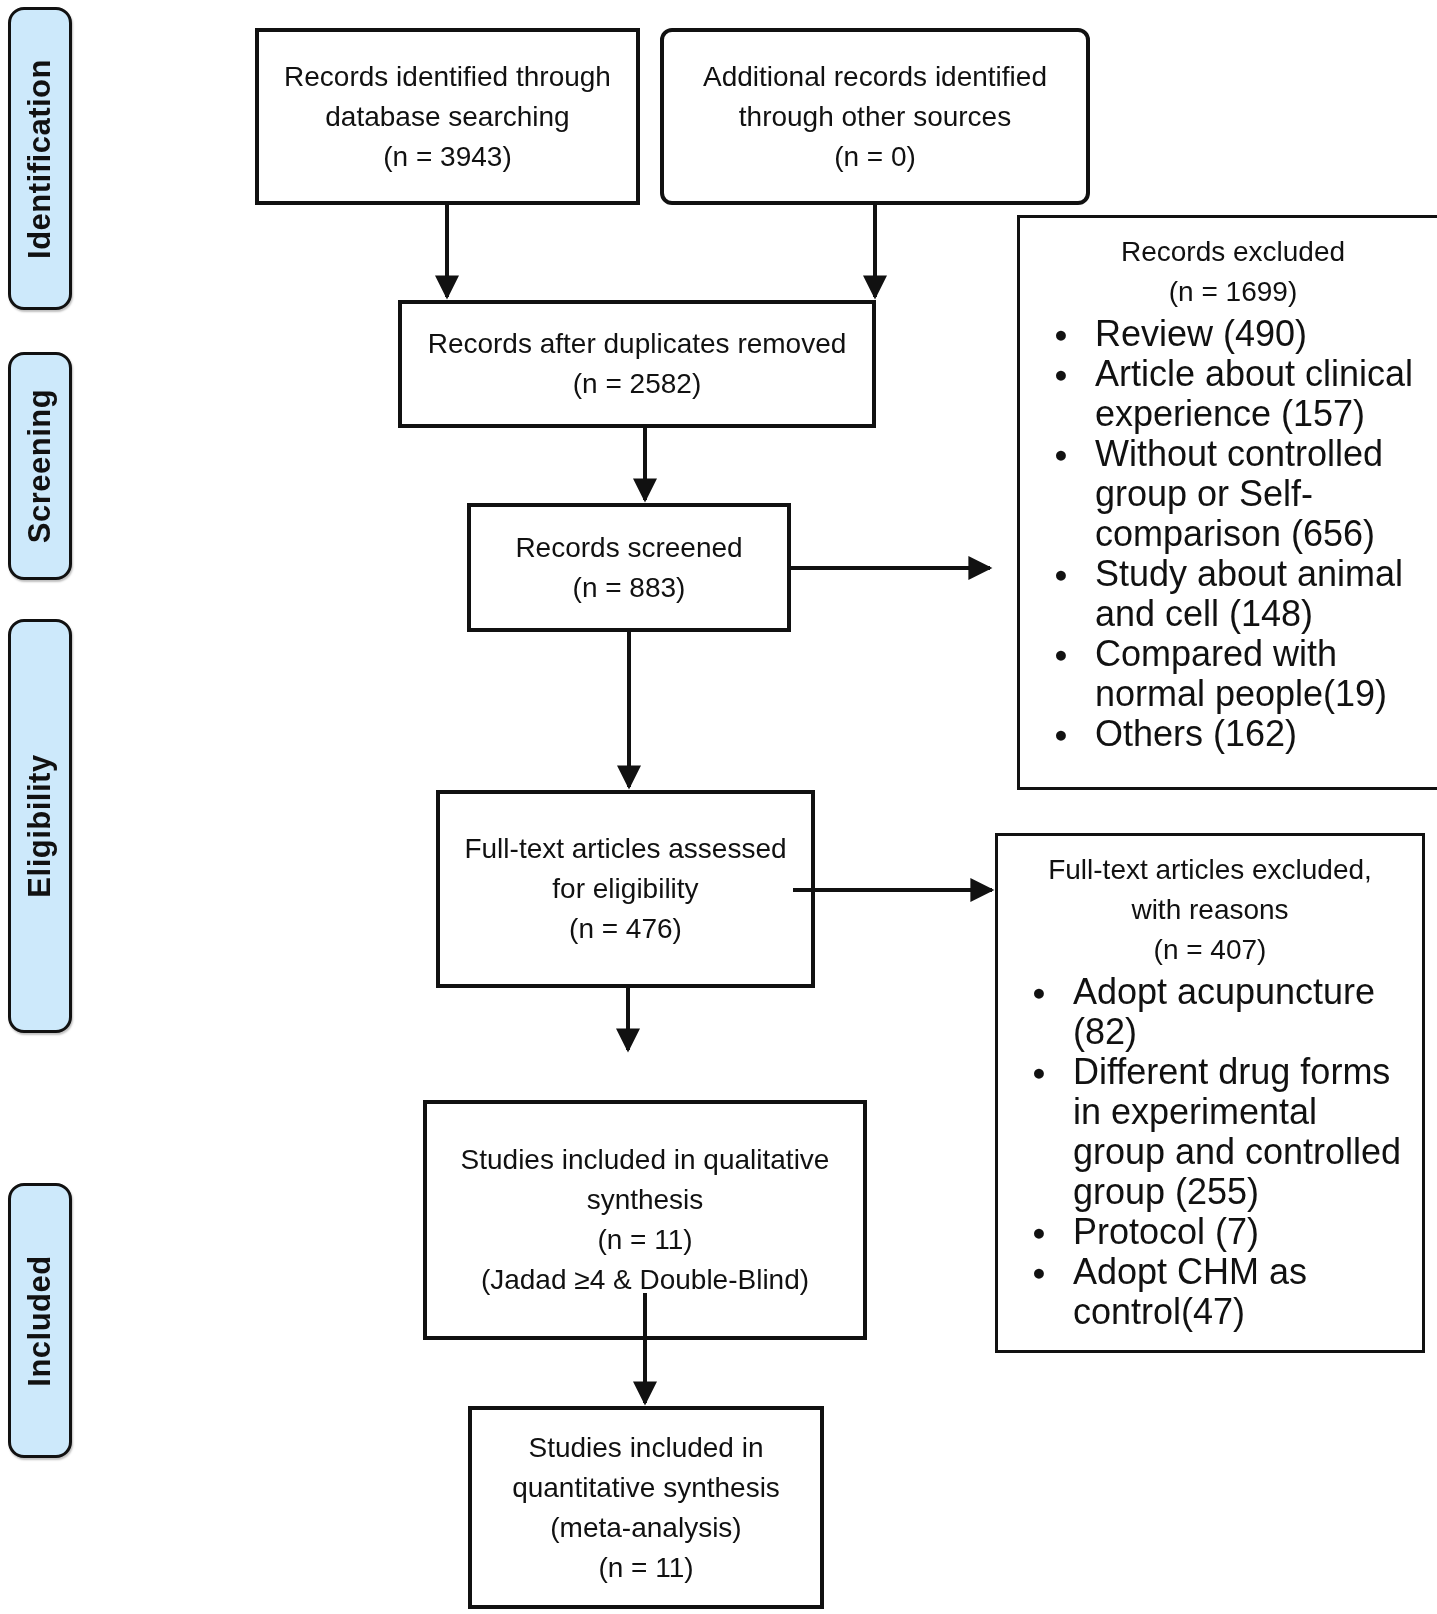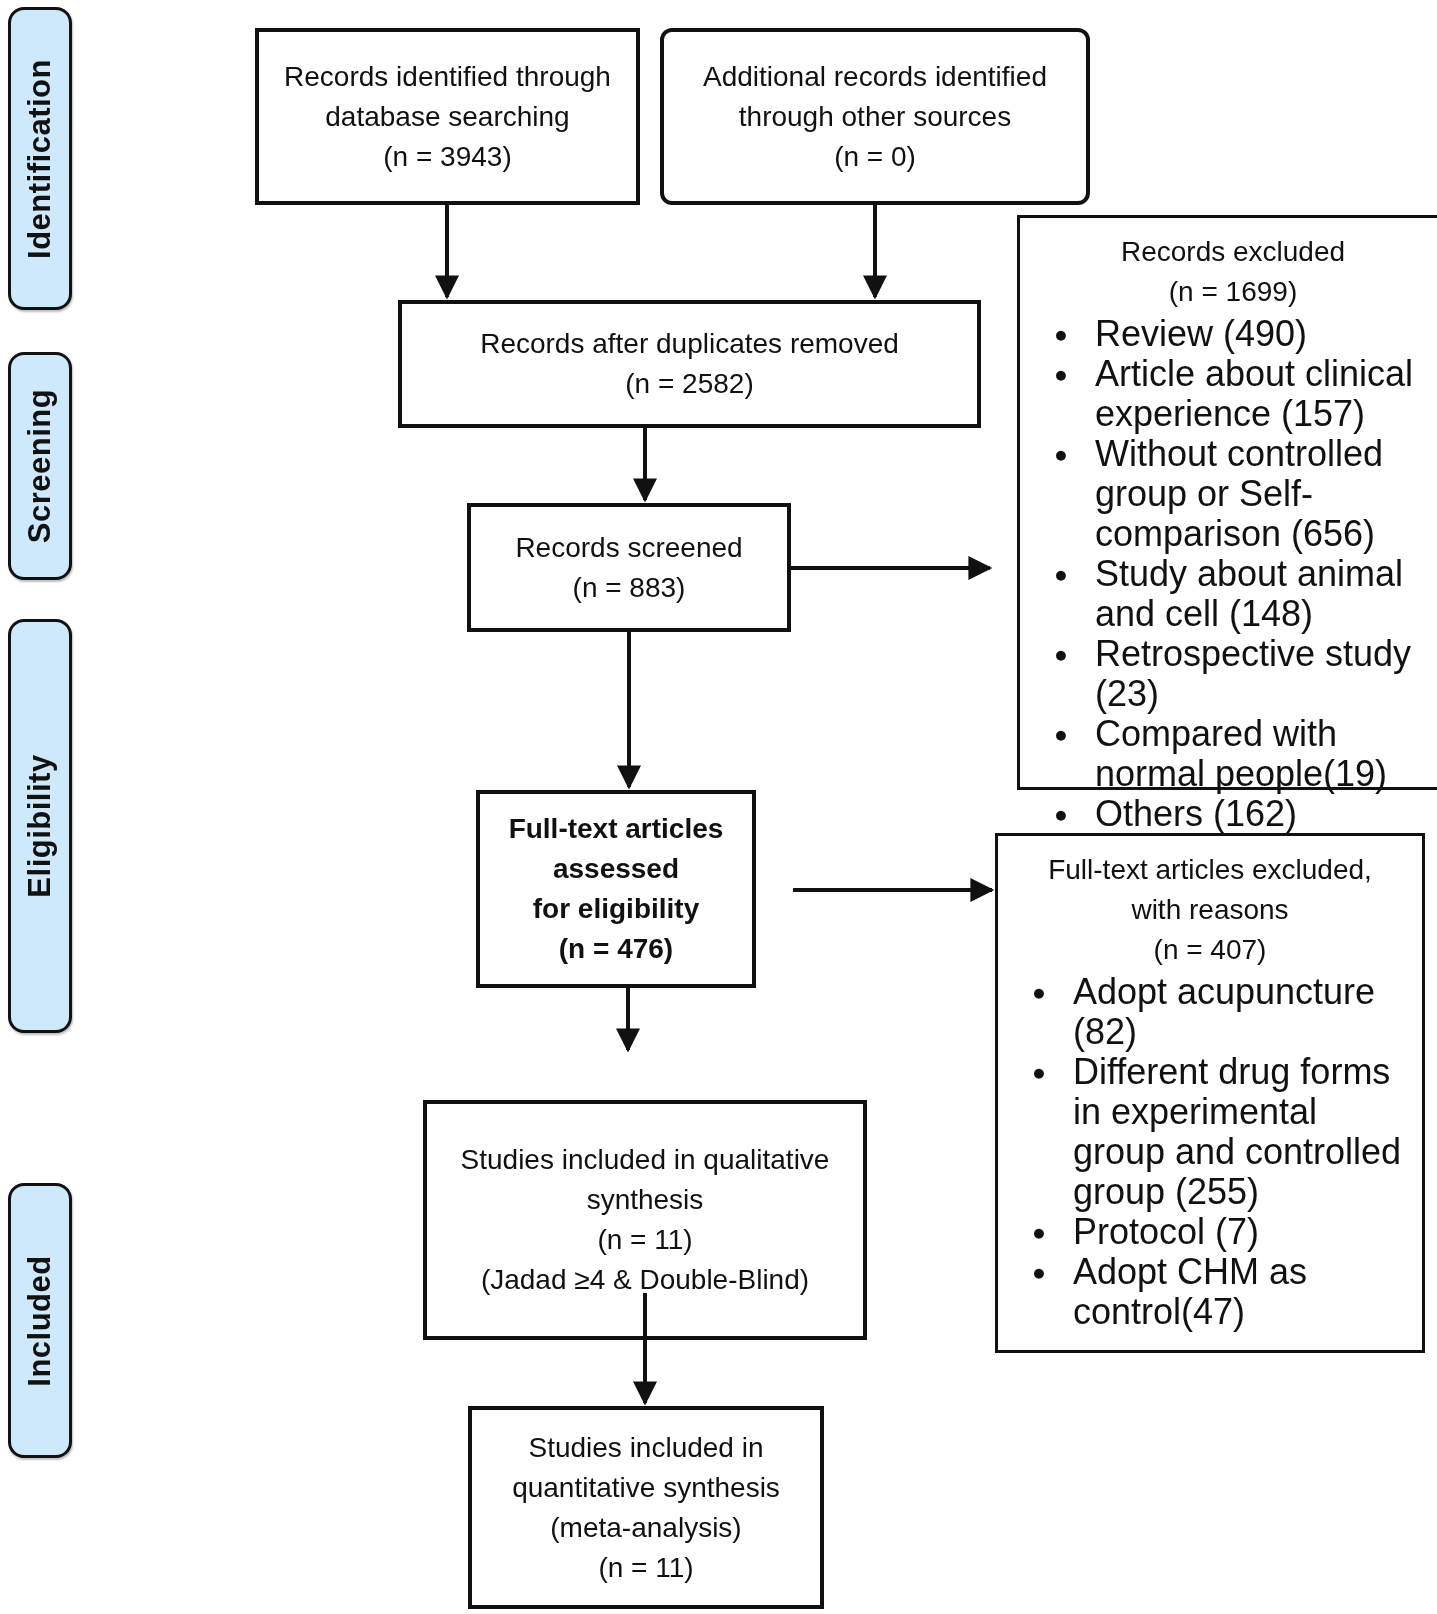--- a/index.html
+++ b/index.html
@@ -117,31 +117,31 @@
 database searching
 (n = 3943)</div>
   </div>
 
   <div class="flow-box" style="left:660px;top:28px;width:430px;height:177px;border-radius:12px;">
     <div class="box-text">Additional records identified
 through other sources
 (n = 0)</div>
   </div>
 
-  <div class="flow-box" style="left:398px;top:300px;width:583px;height:128px;">
+  <div class="flow-box" style="left:398px;top:300px;width:478px;height:128px;">
     <div class="box-text">Records after duplicates removed
 (n = 2582)</div>
   </div>
 
   <div class="flow-box" style="left:467px;top:503px;width:324px;height:129px;">
     <div class="box-text">Records screened
 (n = 883)</div>
   </div>
 
-  <div class="flow-box" style="left:476px;top:790px;width:280px;height:198px;font-weight:bold;">
+  <div class="flow-box" style="left:436px;top:790px;width:379px;height:198px;">
     <div class="box-text">Full-text articles assessed
 for eligibility
 (n = 476)</div>
   </div>
 
   <div class="flow-box" style="left:423px;top:1053px;width:444px;height:240px;margin-top:47px;">
     <div class="box-text">Studies included in qualitative
 synthesis
 (n = 11)
 (Jadad ≥4 &amp; Double-Blind)</div>
@@ -155,21 +155,20 @@
   </div>
 
   <div class="side-box" style="left:993px;top:215px;width:432px;height:575px;margin-left:24px;">
     <div class="side-title">Records excluded
 (n = 1699)</div>
     <ul class="side-list">
       <li>Review (490)</li>
       <li>Article about clinical experience (157)</li>
       <li>Without controlled group or Self-comparison (656)</li>
       <li>Study about animal and cell (148)</li>
-      <li>Retrospective study (23)</li>
       <li>Compared with normal people(19)</li>
       <li>Others (162)</li>
     </ul>
   </div>
 
   <div class="side-box" style="left:995px;top:833px;width:430px;height:520px;">
     <div class="side-title">Full-text articles excluded,
 with reasons
 (n = 407)</div>
     <ul class="side-list">

